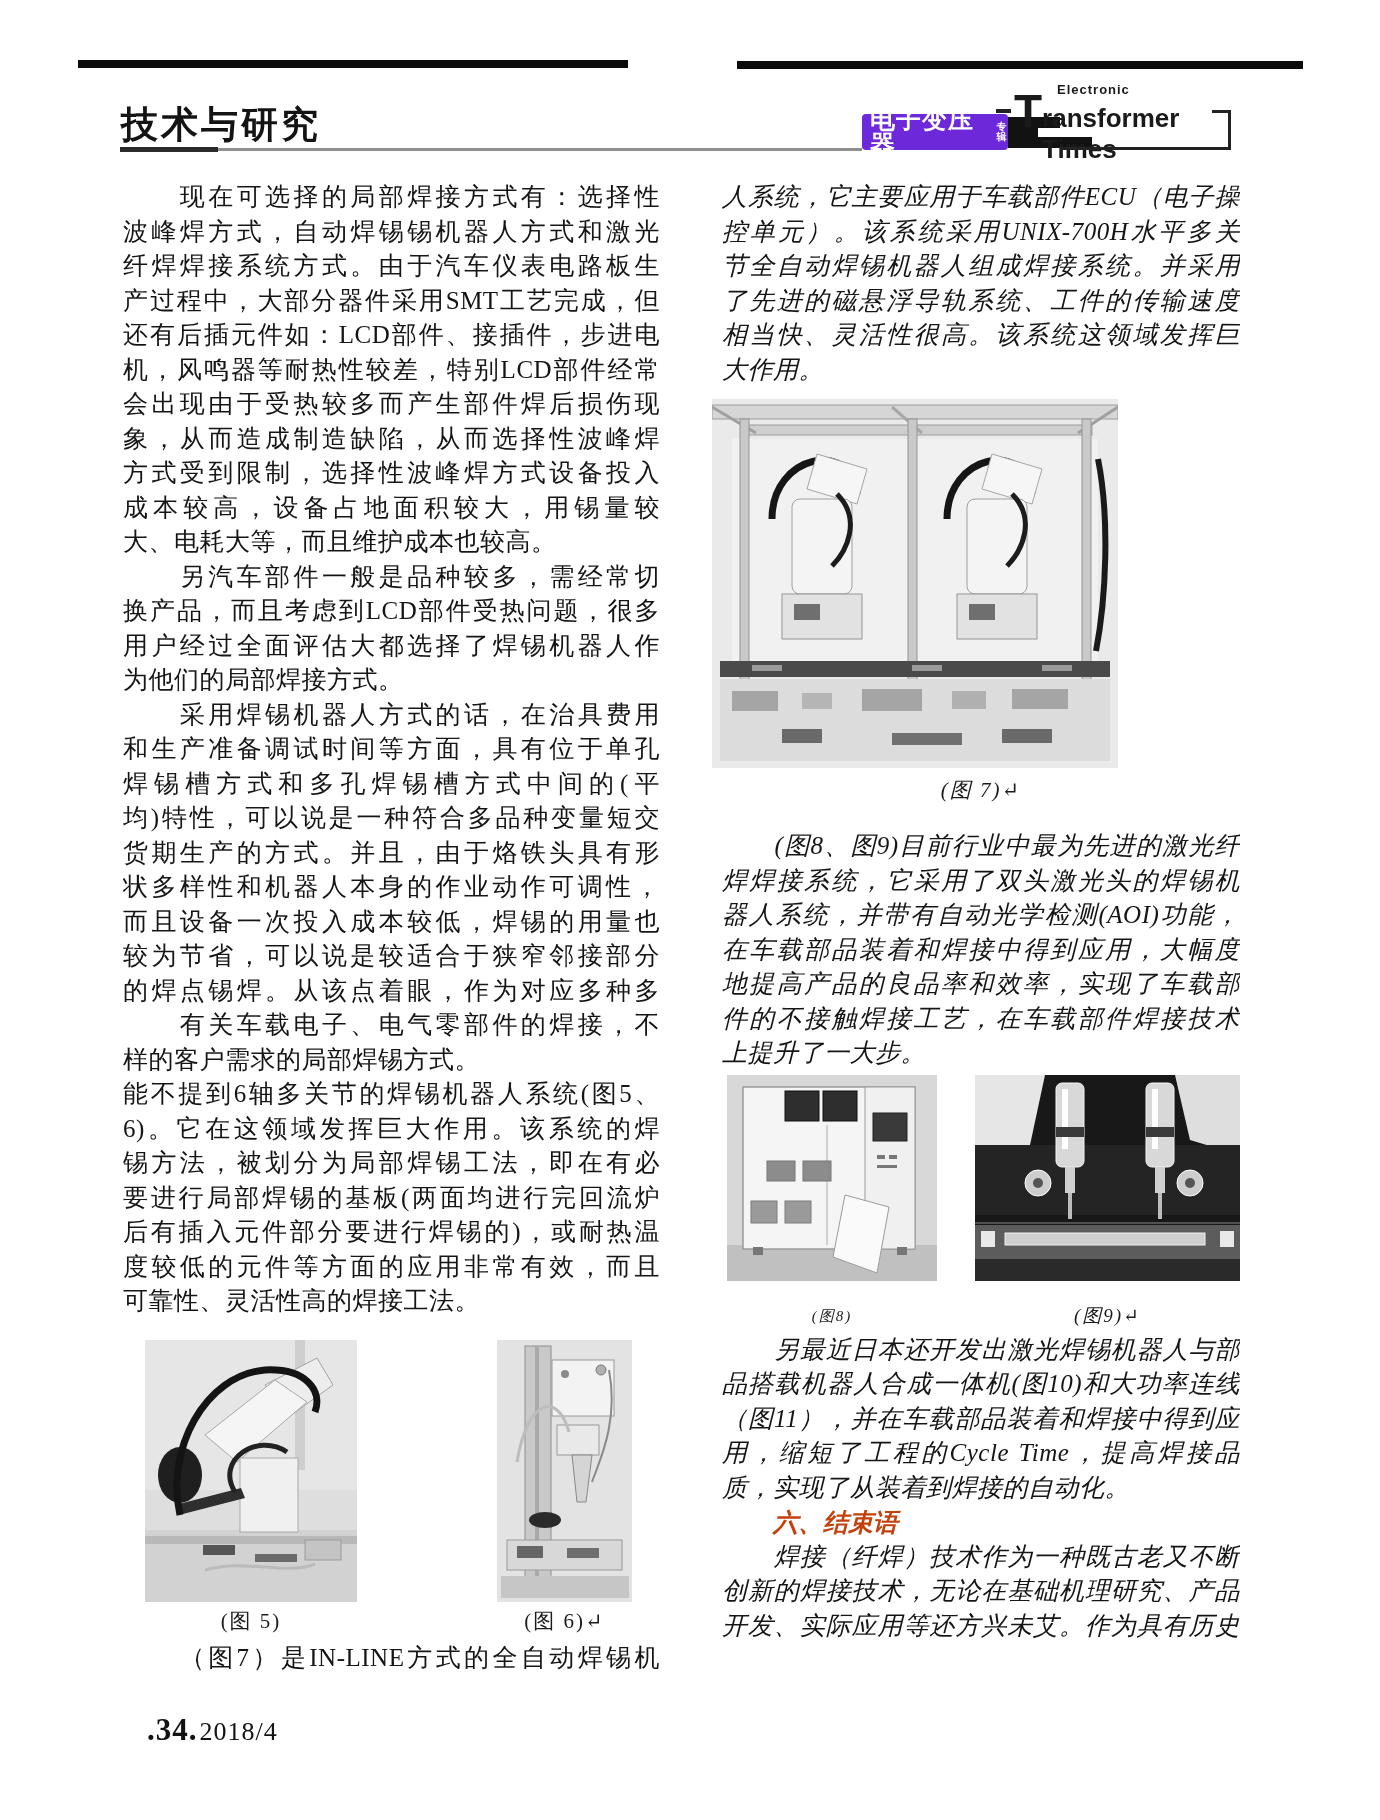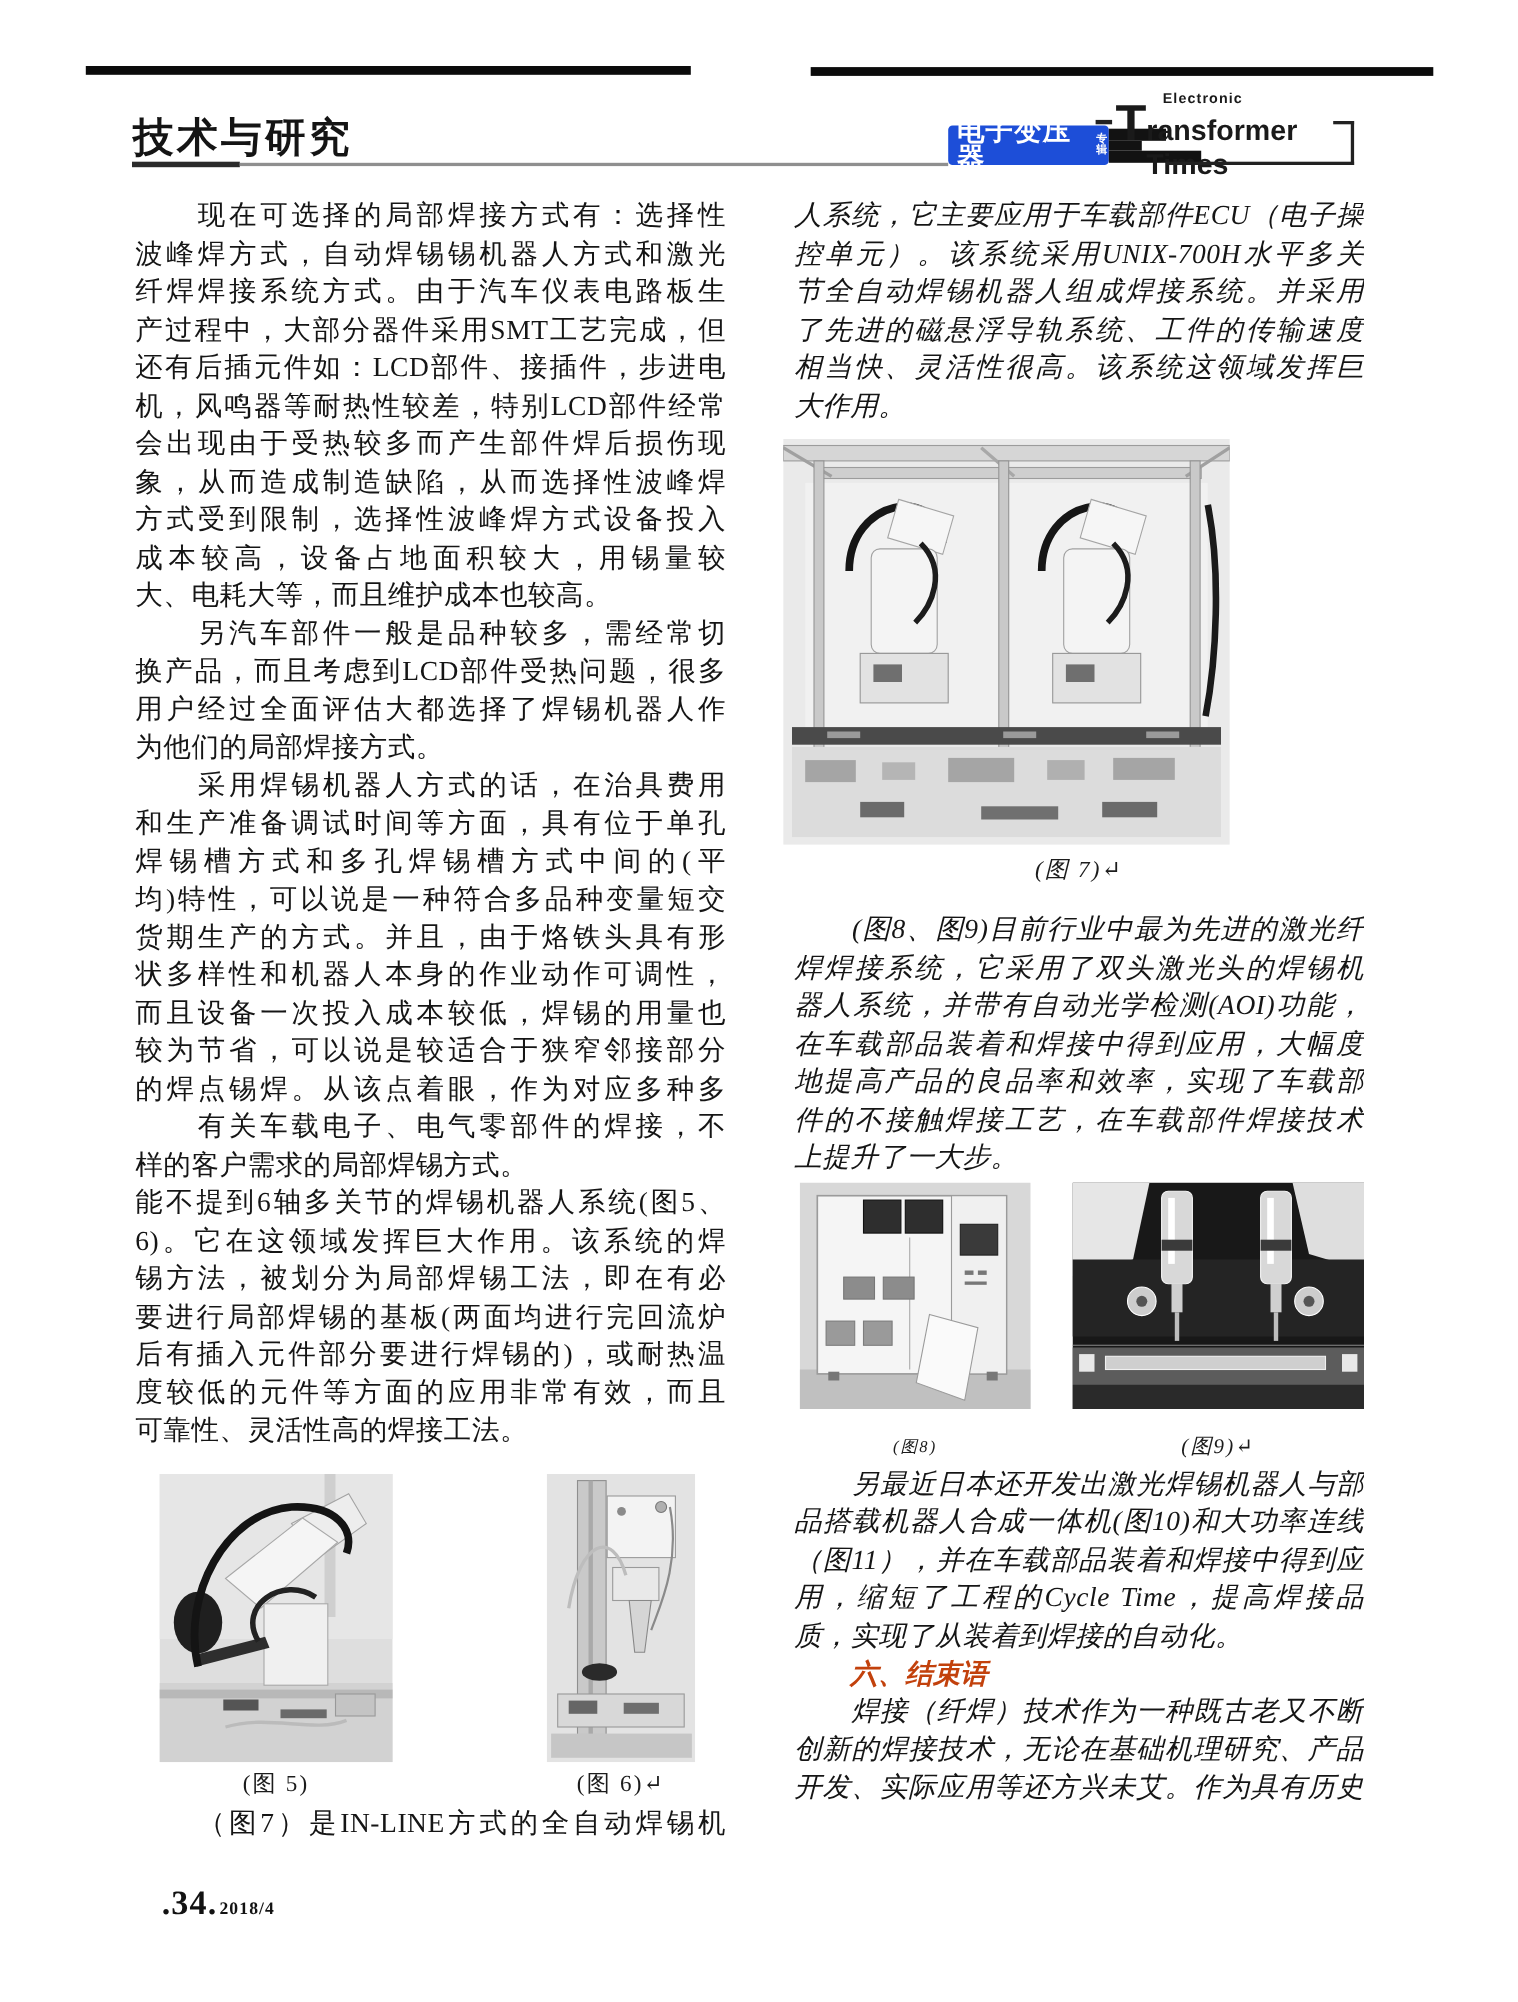--- a/index.html
+++ b/index.html
@@ -14,21 +14,21 @@
   #scanbar-b{left:737px;top:61px;width:566px;}
   
   #section-title{
     position:absolute;left:121px;top:100px;font-family:"Liberation Sans","DejaVu Sans",sans-serif;
     font-weight:700;font-size:37px;letter-spacing:3px;color:#141414;
   }
   .rule{position:absolute;}
   #rule-dark{left:120px;top:147px;width:98px;height:5px;background:#2b2b2b;}
   #rule-gray{left:218px;top:148px;width:644px;height:3px;background:#8f8f8f;}
   #brand-logo{
-    position:absolute;left:862px;top:114px;width:146px;height:36px;background:#1d4ed8;
+    position:absolute;left:862px;top:114px;width:146px;height:36px;background:#6d28d9;
     border-radius:4px;display:flex;align-items:center;justify-content:flex-start;padding-left:8px;box-sizing:border-box;
   }
   #brand-logo .logo-main{
     color:#fff;font-family:"Liberation Sans","DejaVu Sans",sans-serif;font-weight:700;
     font-size:25px;letter-spacing:1px;line-height:1;
   }
   #brand-logo .logo-sub{
     color:#fff;font-family:"Liberation Sans","DejaVu Sans",sans-serif;font-weight:700;
     font-size:10px;line-height:1.05;margin-left:3px;display:inline-block;width:12px;word-break:break-all;
   }
@@ -83,21 +83,21 @@
   #caprow-89{position:relative;height:26px;margin-top:21px;margin-bottom:5px;}
   #cap8{position:absolute;left:5px;width:210px;font-size:15px;}
   #cap9{position:absolute;left:253px;width:265px;font-size:19px;}
   #fig8{left:5px;top:0;}
   #fig9{left:253px;top:0;}
   
   #footer{
     position:absolute;left:147px;top:1712px;display:flex;align-items:baseline;color:#121212;
   }
   #page-no{font-size:31px;font-weight:700;letter-spacing:1px;}
-  #issue-no{font-size:16px;font-weight:700;margin-left:2px;letter-spacing:1px;}
+  #issue-no{font-size:26px;font-weight:400;margin-left:2px;letter-spacing:1px;}
 </style>
 </head>
 <body>
 
 <div id="scanbar-a" class="scanbar"></div>
 <div id="scanbar-b" class="scanbar"></div>
 
 <div id="section-title">技术与研究</div>
 <div id="rule-dark" class="rule"></div>
 <div id="rule-gray" class="rule"></div>

